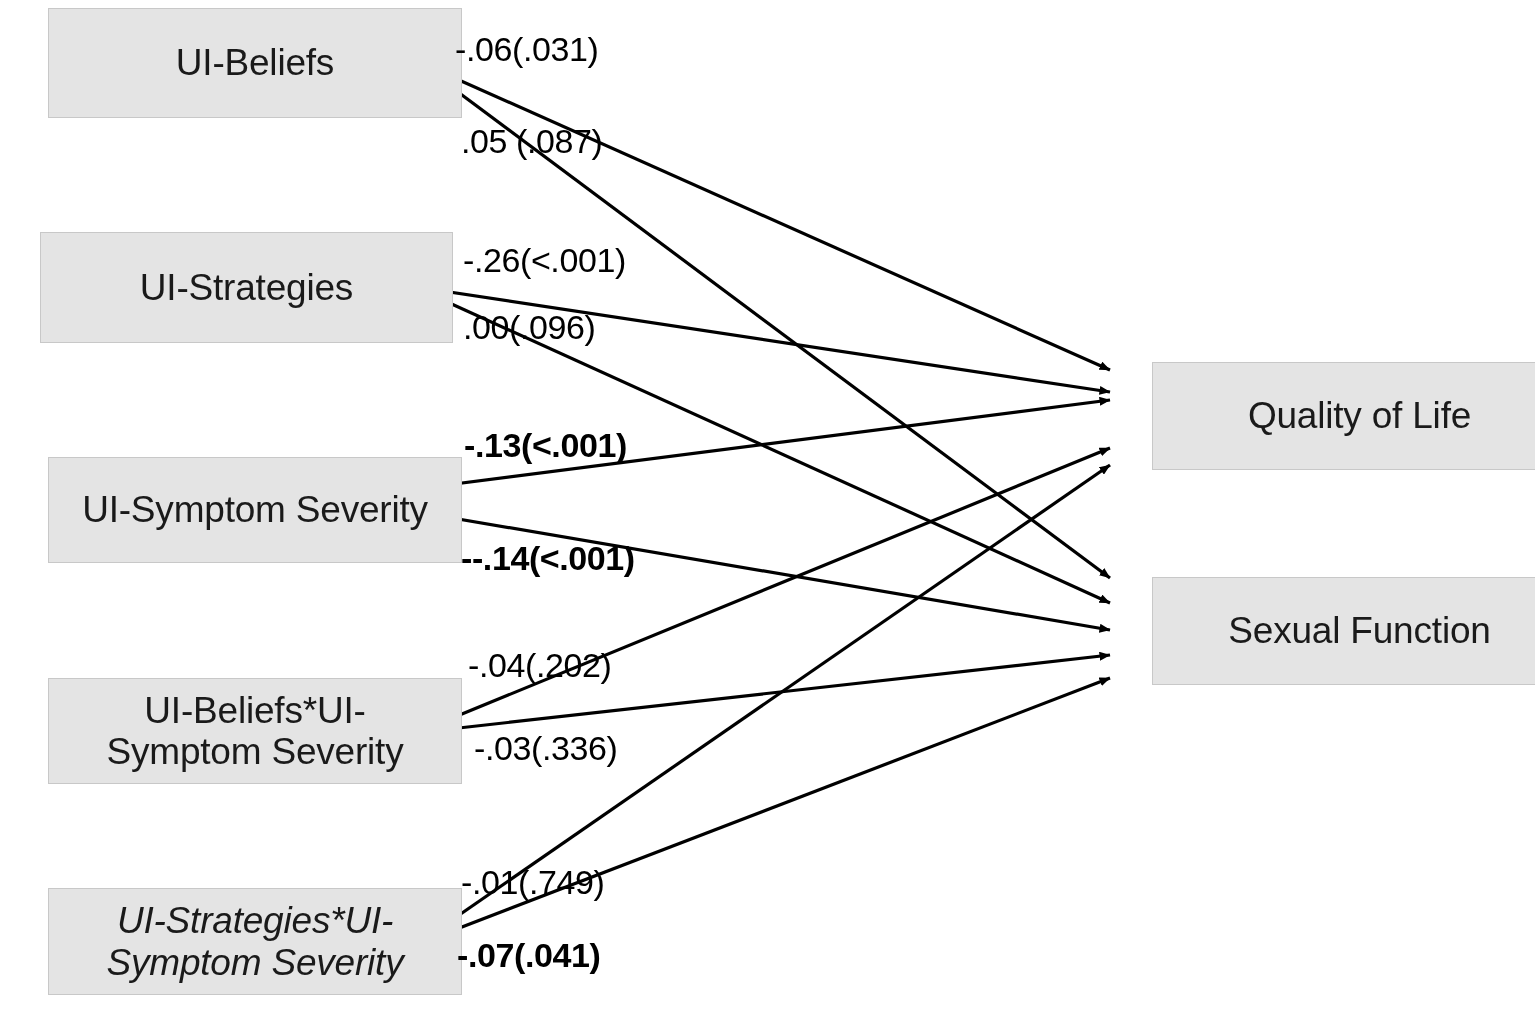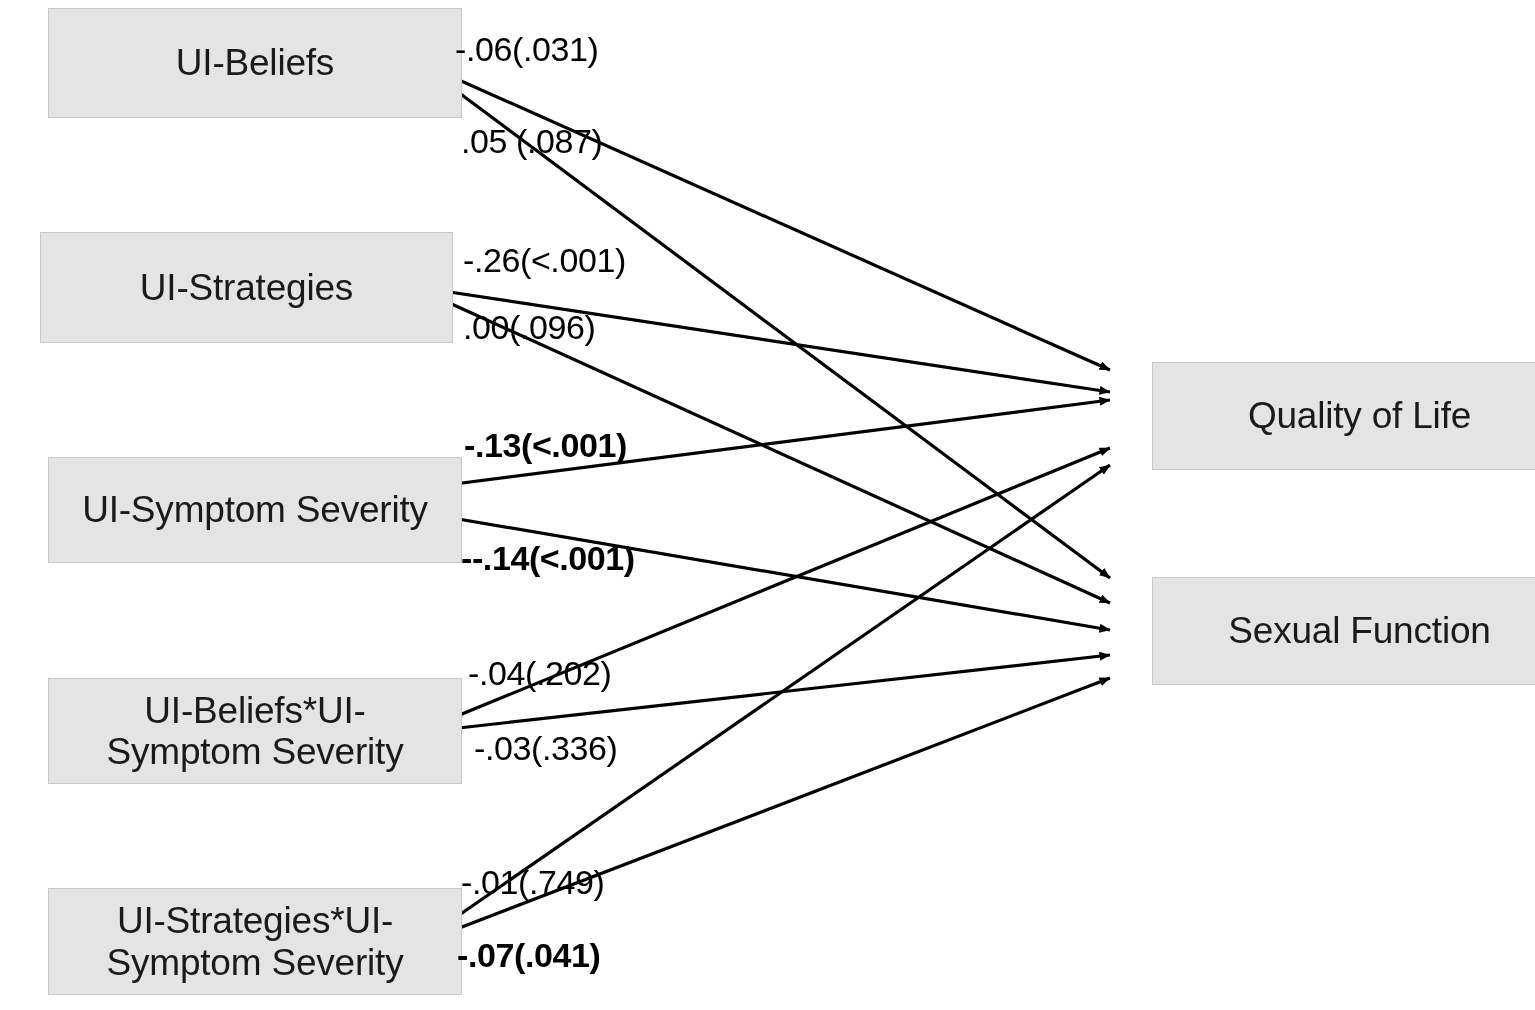--- a/index.html
+++ b/index.html
@@ -97,21 +97,21 @@
 
   <div class="node-box" style="left:8px; top:457px; width:414px; height:106px;">
     <span class="node-label">UI-Symptom Severity</span>
   </div>
 
   <div class="node-box" style="left:8px; top:678px; width:414px; height:106px;">
     <span class="node-label">UI-Beliefs*UI-
 Symptom Severity</span>
   </div>
 
-  <div class="node-box" style="left:8px; top:888px; width:414px; height:107px;">
+  <div class="node-box" style="left:8px; top:888px; width:414px; height:107px;font-style:italic;">
     <span class="node-label">UI-Strategies*UI-
 Symptom Severity</span>
   </div>
 
   <div class="node-box" style="left:1112px; top:362px; width:415px; height:108px;">
     <span class="node-label">Quality of Life</span>
   </div>
 
   <div class="node-box" style="left:1112px; top:577px; width:415px; height:108px;">
     <span class="node-label">Sexual Function</span>
@@ -126,21 +126,21 @@
   <div class="edge-label" style="left:463px; top:243px;">
     <span class="bold">-.26(&lt;.001</span><span>)</span>
   </div>
 
   <div class="edge-label" style="left:463px; top:310px;">.00(.096)</div>
 
   <div class="edge-label bold" style="left:464px; top:428px;text-align:center;">-.13(&lt;.001)</div>
 
   <div class="edge-label bold" style="left:461px; top:541px;">--.14(&lt;.001)</div>
 
-  <div class="edge-label" style="left:468px; top:648px;margin-top:8px;">-.04(.202)</div>
+  <div class="edge-label" style="left:468px; top:648px;">-.04(.202)</div>
 
   <div class="edge-label" style="left:474px; top:731px;text-align:center;">-.03(.336)</div>
 
   <div class="edge-label" style="left:461px; top:865px;">-.01(.749)</div>
 
   <div class="edge-label bold" style="left:457px; top:938px;">-.07(.041)</div>
 
 </div>
 
 </body></html>

